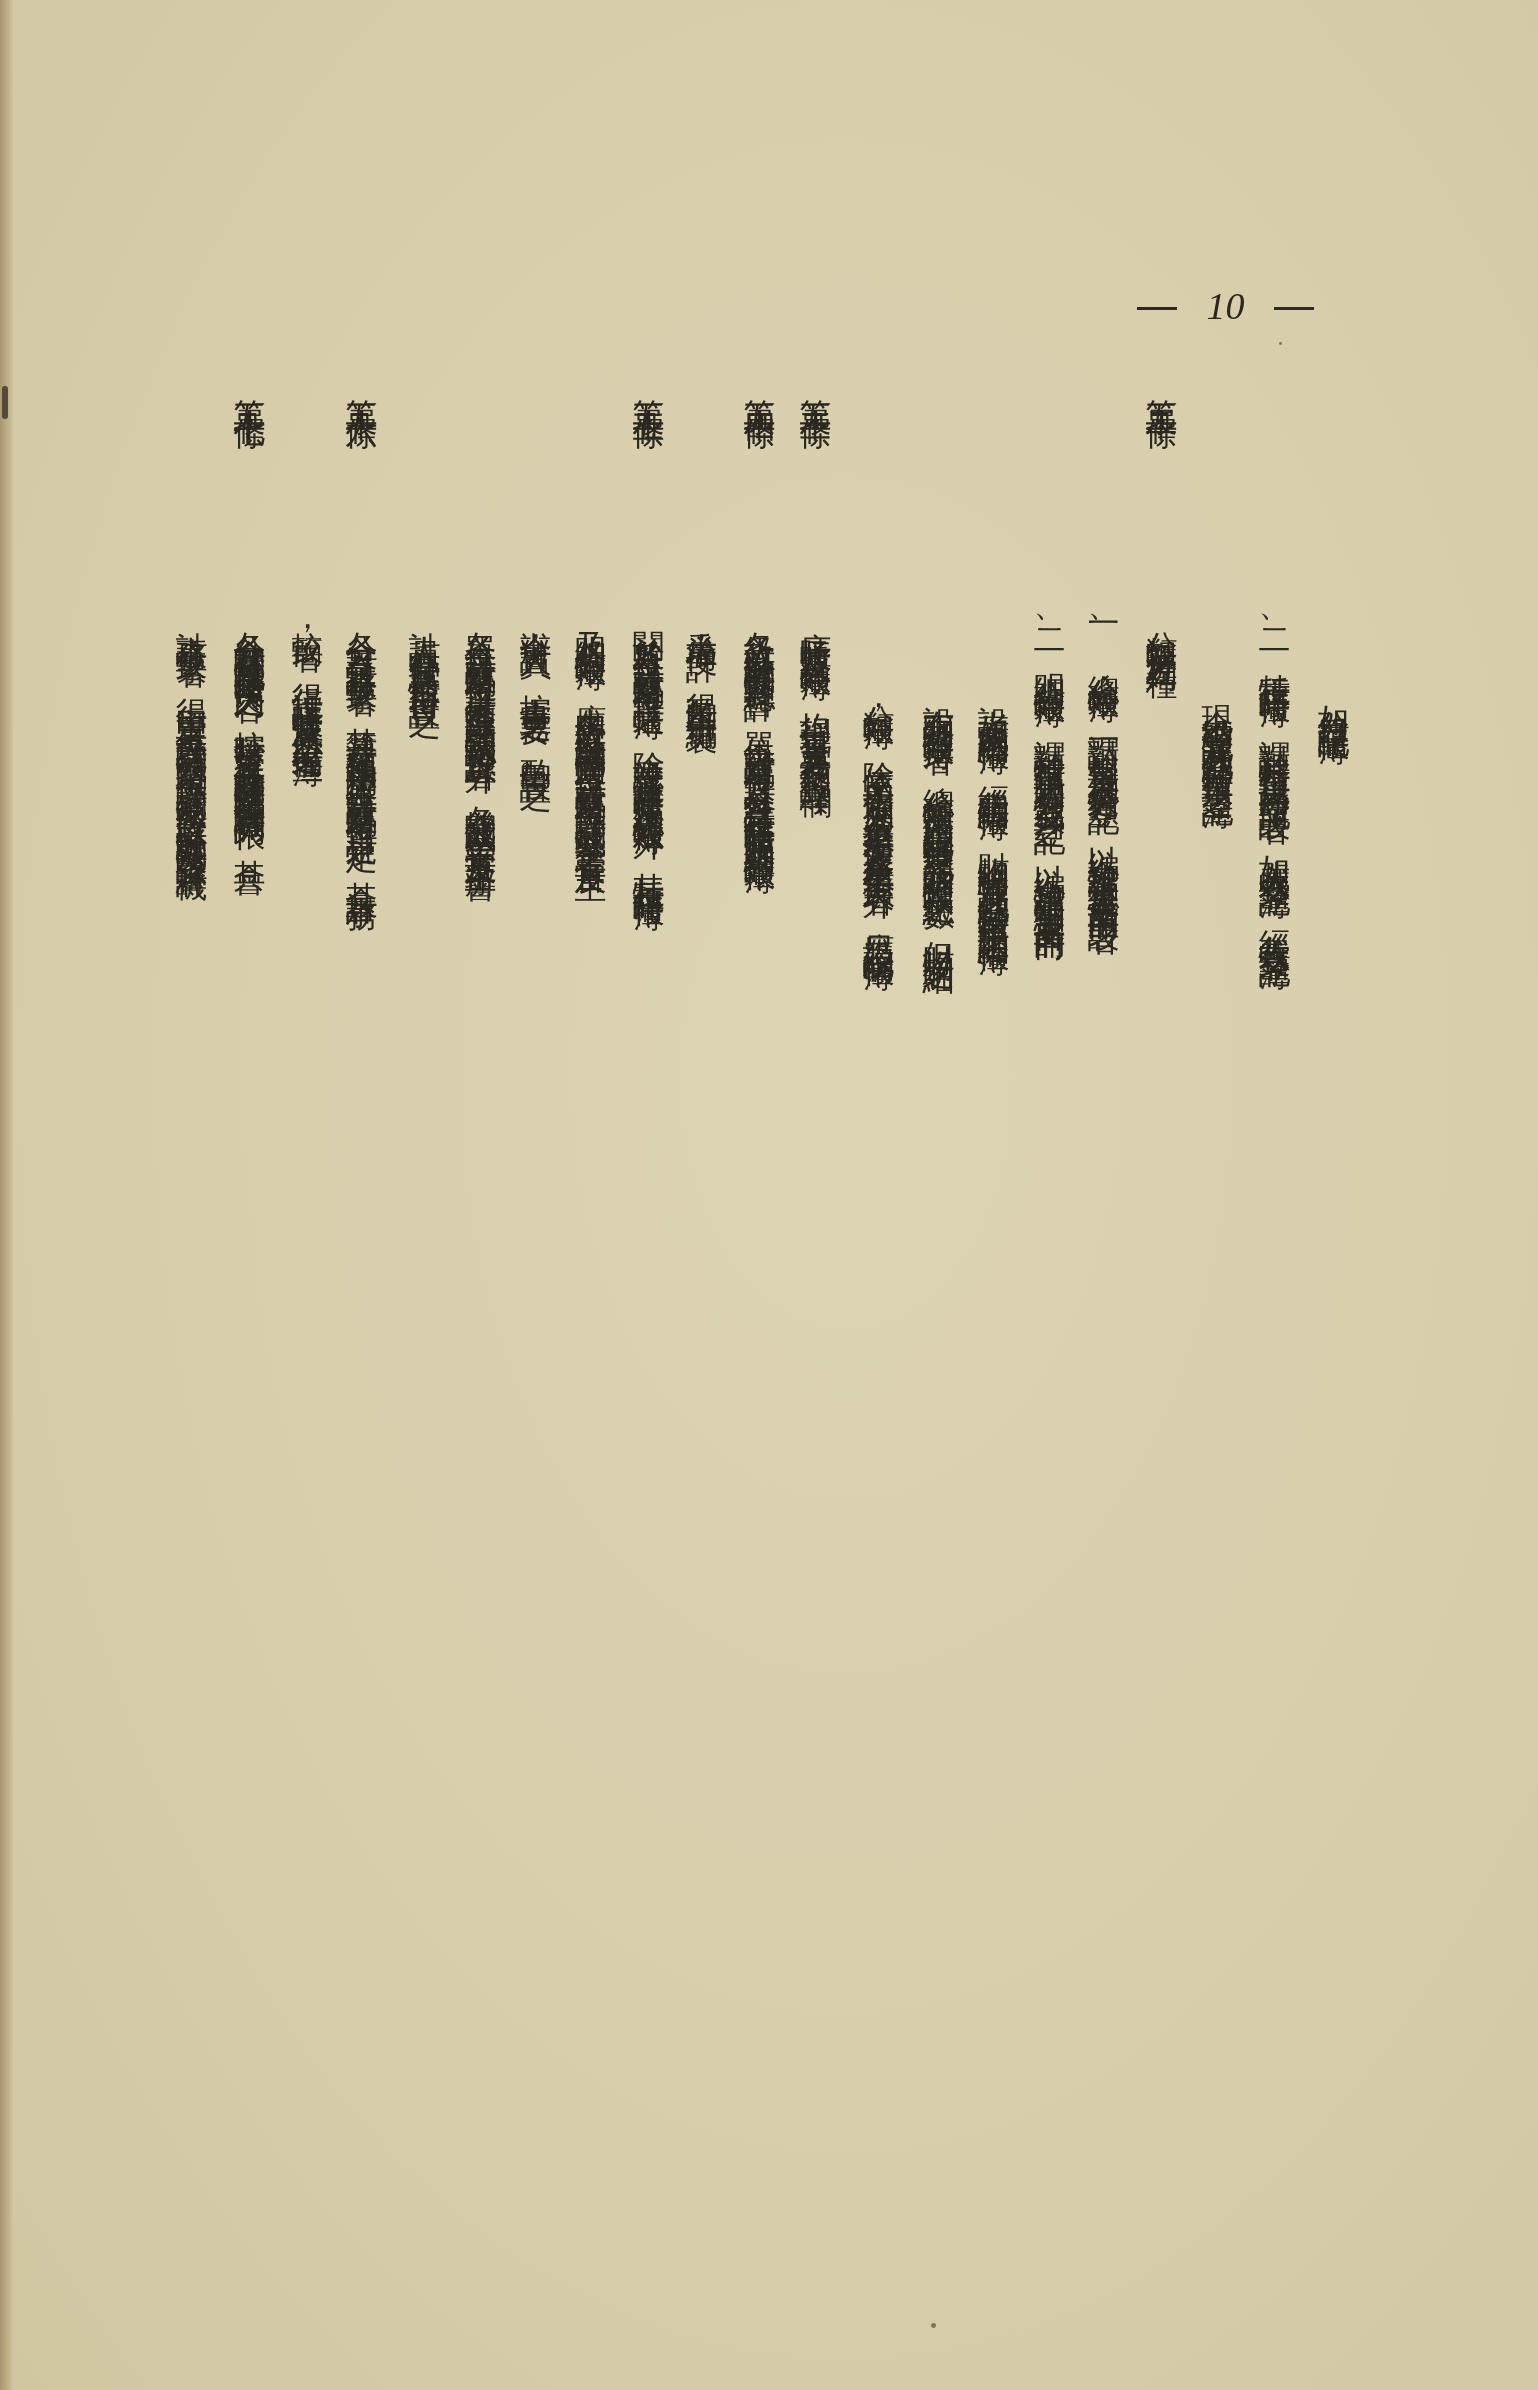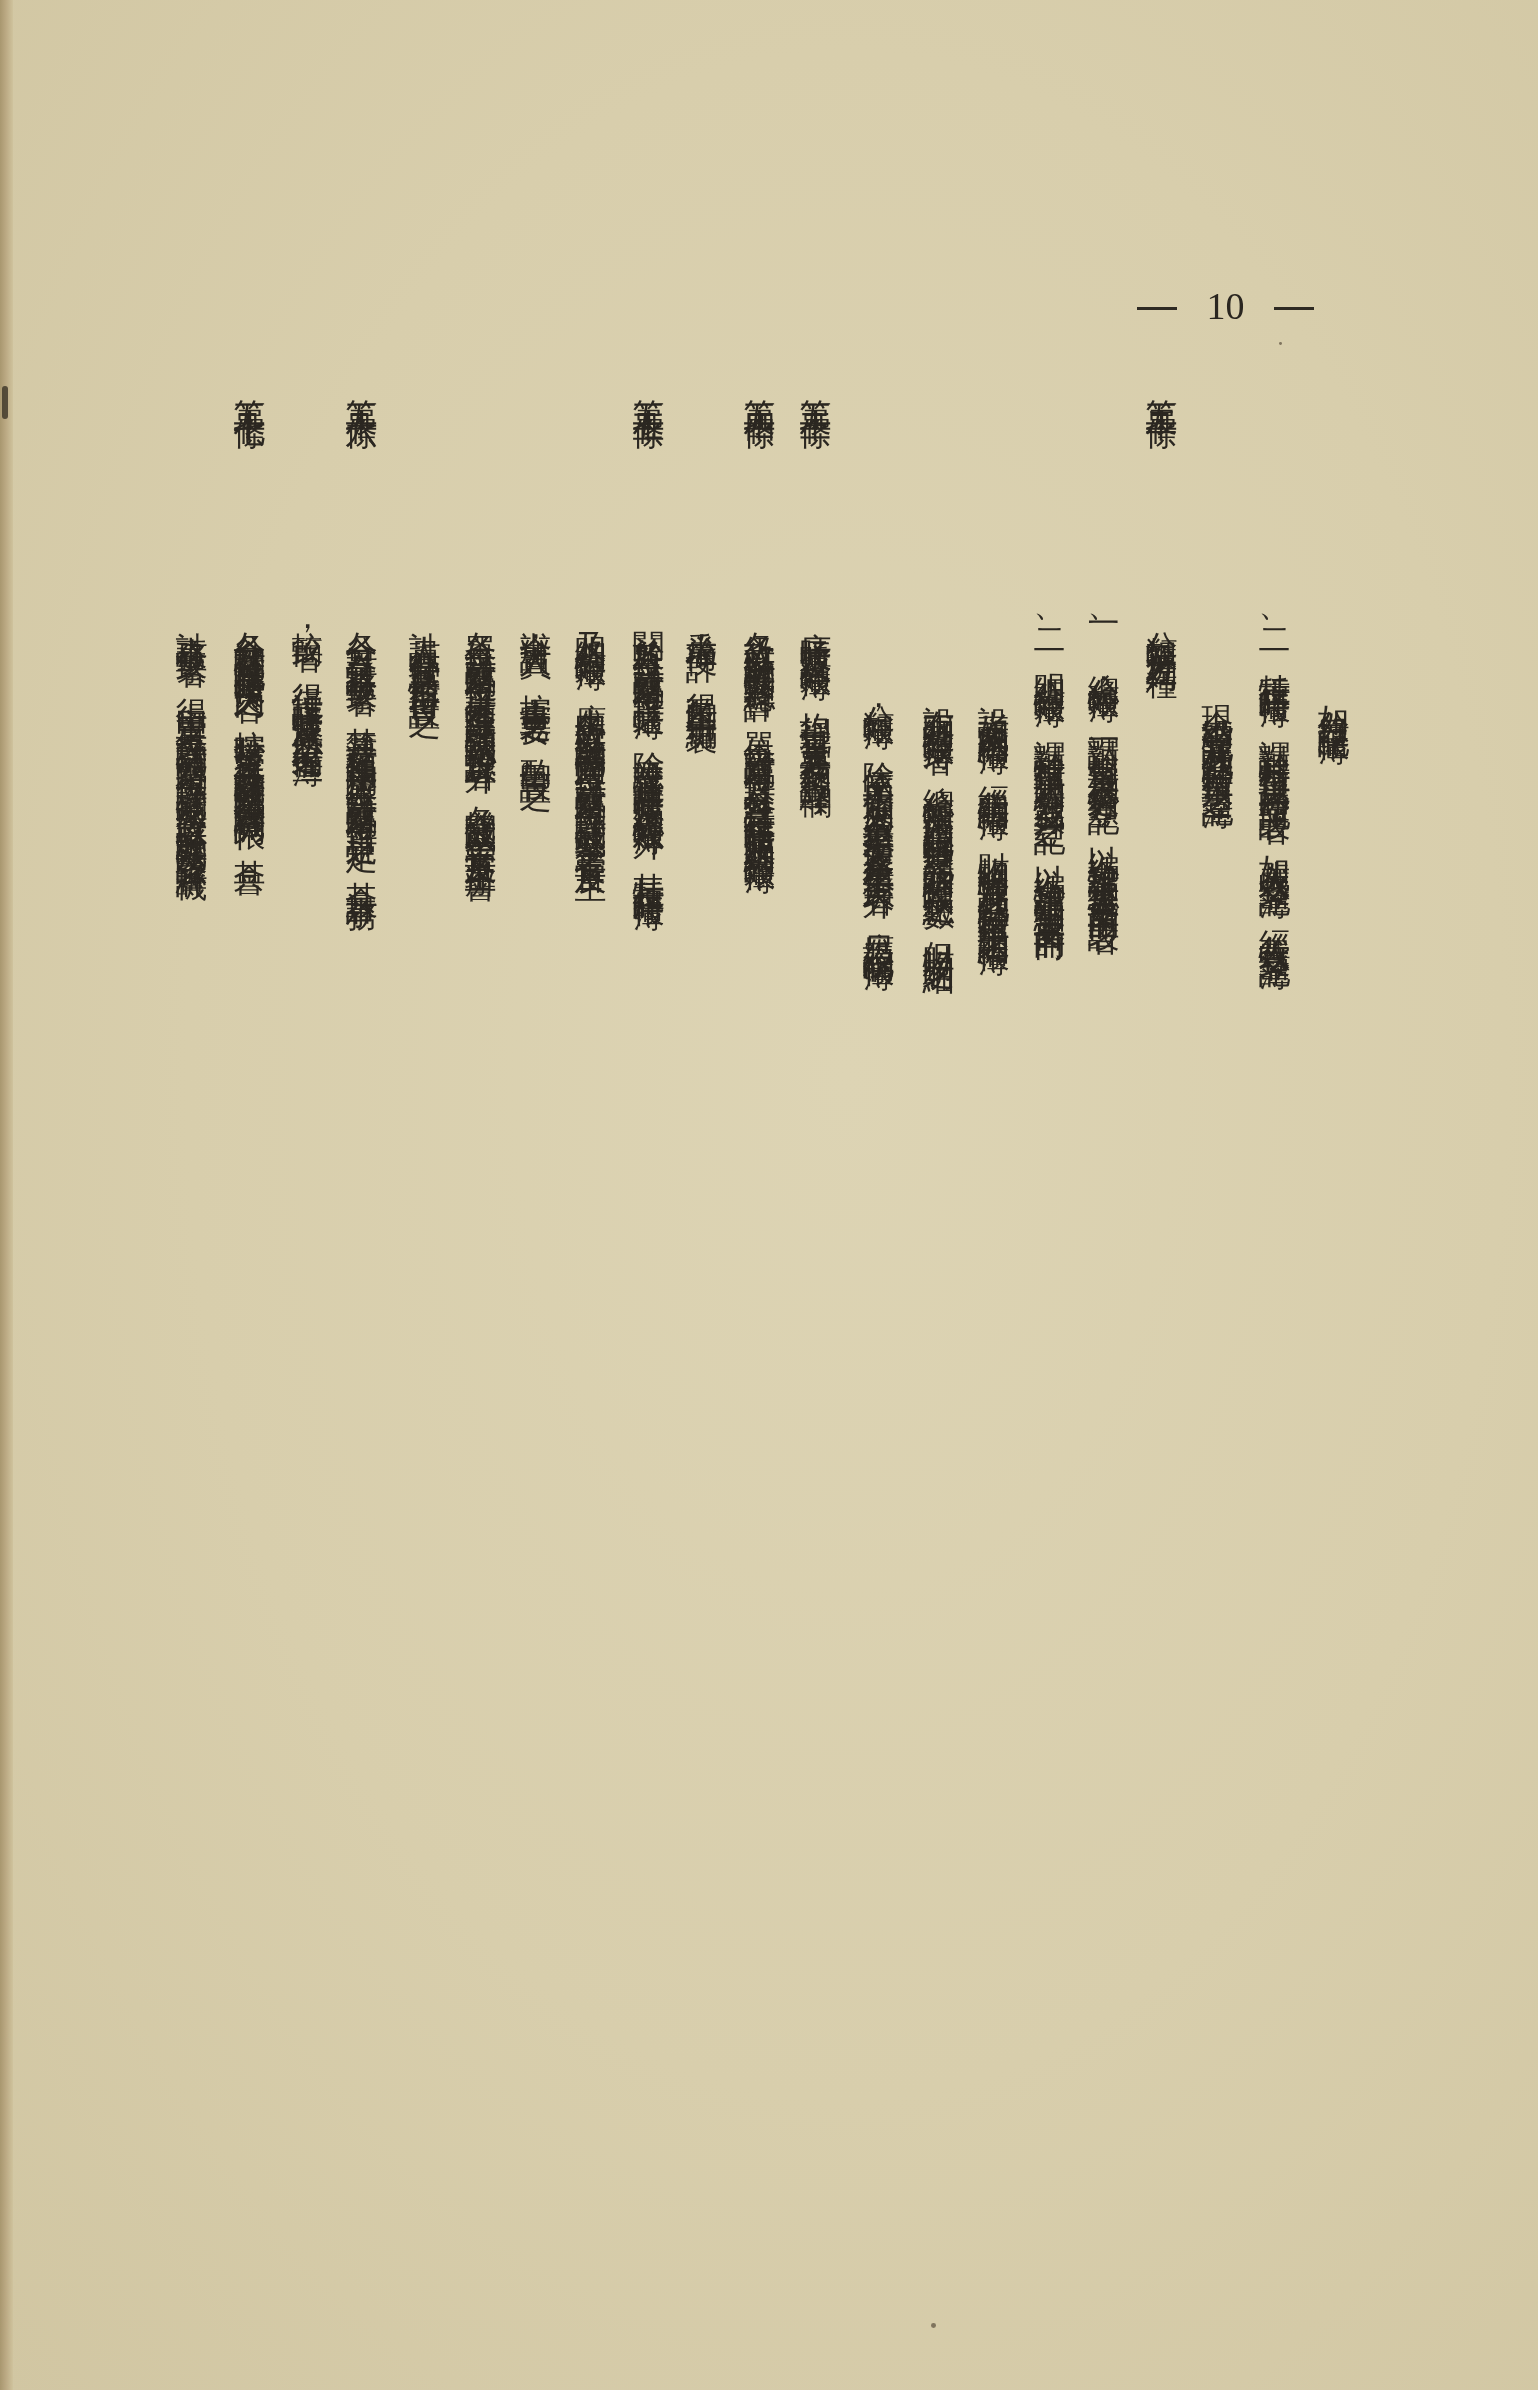--- a/index.html
+++ b/index.html
@@ -51,20 +51,21 @@
       width: 40px;
       height: 3.9px;
       background: #2e2a23;
       margin-top: 3.9px;
     }
     .page-number .num {
       font-family: "Liberation Serif", serif;
       font-size: 38px;
       line-height: 43px;
       color: #2a2620;
+      font-style: italic;
     }
     .col {
       position: absolute;
       writing-mode: vertical-rl;
       text-orientation: upright;
       font-size: 32px;
       letter-spacing: 4.9px;
       line-height: 35px;
       width: 35px;
       white-space: nowrap;

